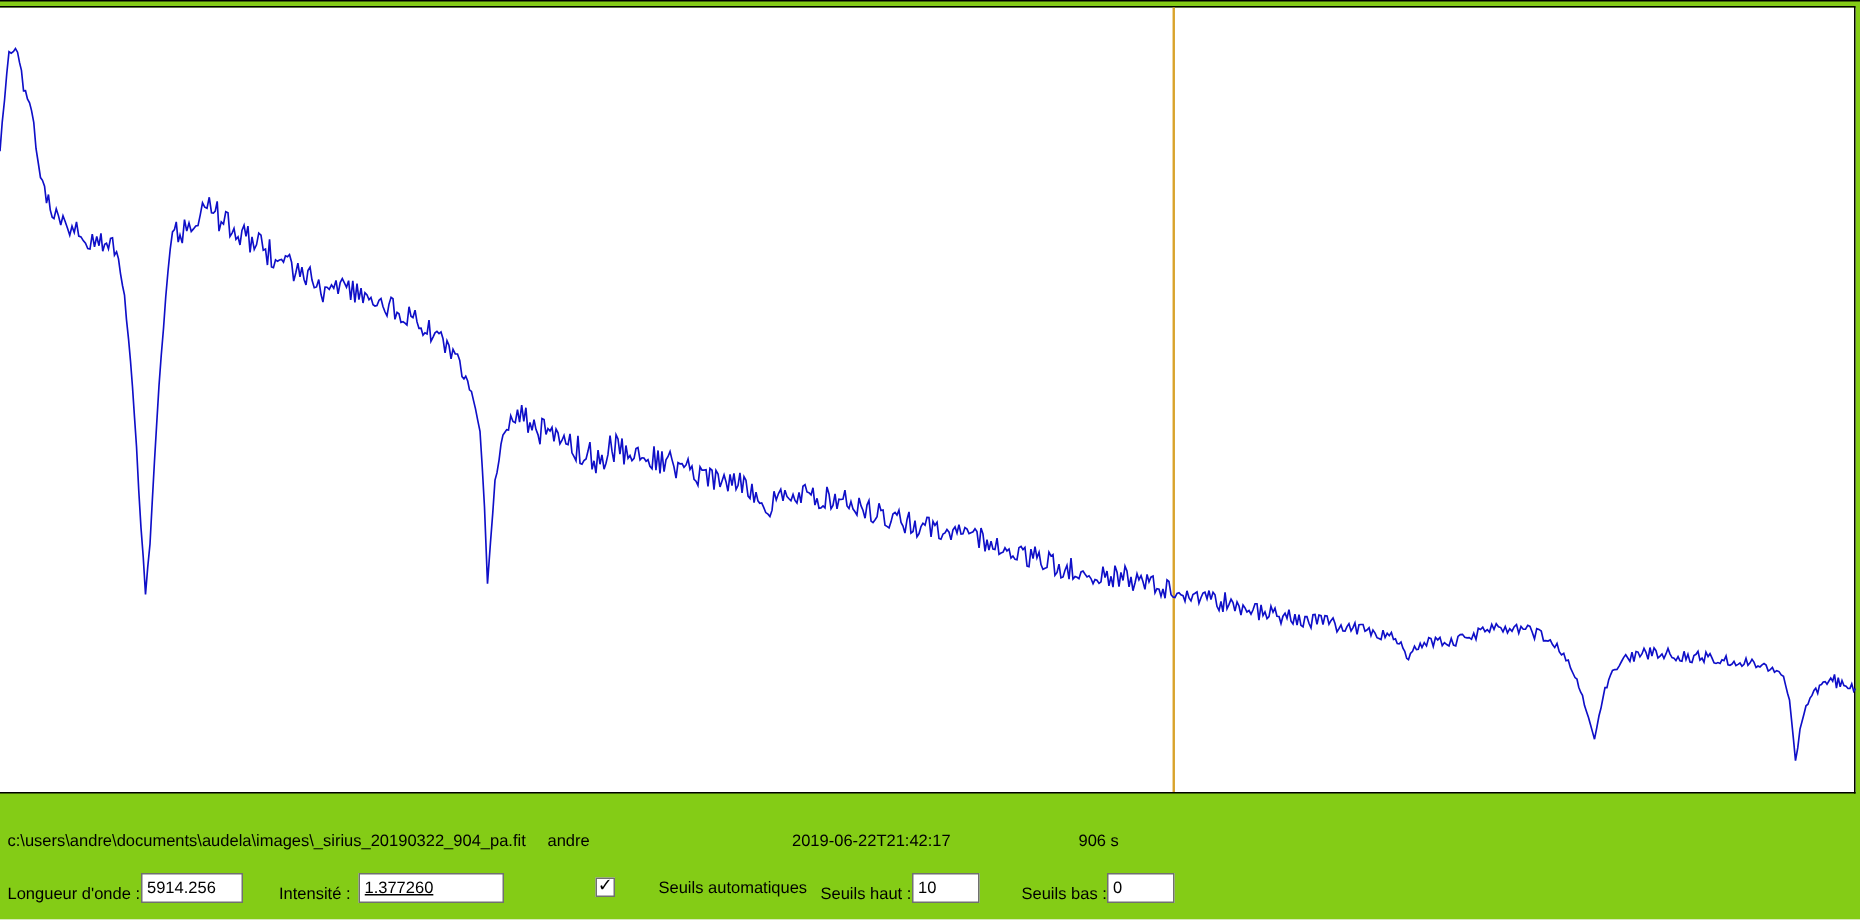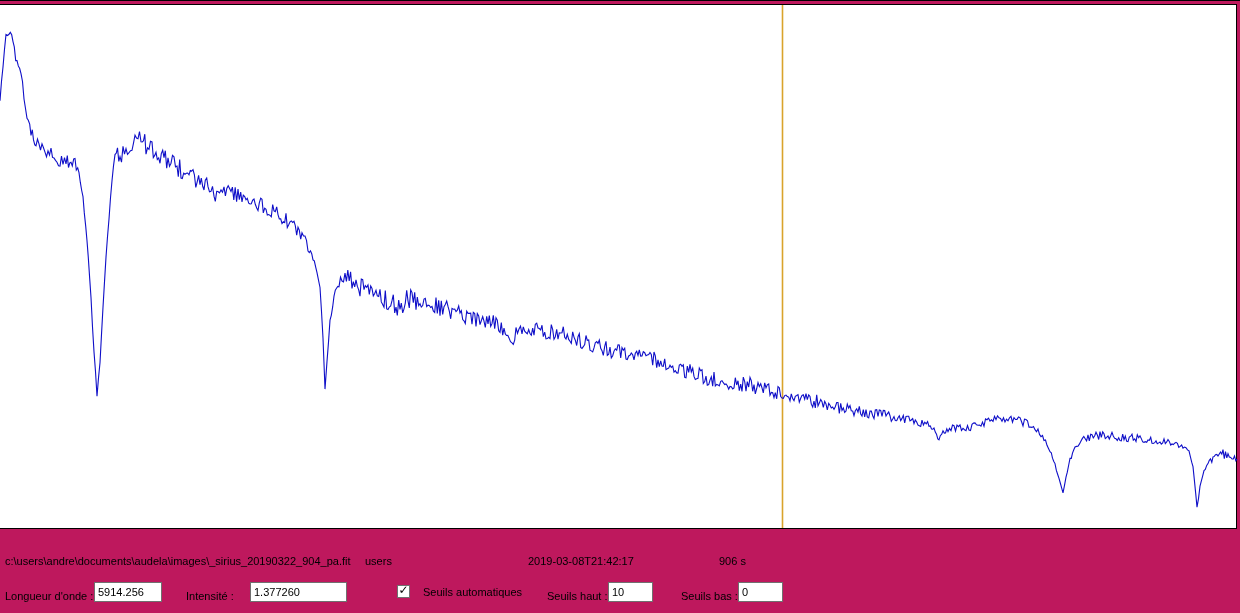--- a/index.html
+++ b/index.html
@@ -1,18 +1,18 @@
 <!DOCTYPE html>
 <html><head>
 <meta charset="utf-8">
 <style>
   html,body{margin:0;padding:0;background:#f0f0f0;}
   #app{
     position:relative;width:1240px;height:613px;overflow:hidden;
-    background:#be185d;
+    background:#84cc16;
     font-family:"Liberation Sans","DejaVu Sans",sans-serif;
     font-size:11px;color:#000;
   }
   #topline{position:absolute;left:0;top:0;width:1240px;height:1px;background:#000;}
   #plotsvg{position:absolute;left:0;top:0;}
   .row1 span{position:absolute;top:555px;white-space:nowrap;}
   .lbl{position:absolute;top:590px;white-space:nowrap;}
   .field{
     position:absolute;top:582px;height:18px;border:1px solid #707070;
     background:#fff;font-family:"Liberation Sans","DejaVu Sans",sans-serif;
@@ -36,36 +36,36 @@
     <rect x="0" y="5" width="1237" height="523" fill="#ffffff"></rect>
     <line x1="0" y1="4.5" x2="1237" y2="4.5" stroke="#000" stroke-width="1"></line>
     <line x1="1236.5" y1="4.5" x2="1236.5" y2="529" stroke="#000" stroke-width="1"></line>
     <line x1="0" y1="528.5" x2="1237" y2="528.5" stroke="#000" stroke-width="1"></line>
     <line id="cursor-line" x1="782.5" y1="5" x2="782.5" y2="528" stroke="#d9a32b" stroke-width="1.6"></line>
     <polyline id="spectrum-line" fill="none" stroke="#0f0fc8" stroke-width="1.1" points="0.0,100.8 1.5,81.2 3.0,67.0 4.5,49.2 6.0,34.5 7.5,35.5 9.0,34.3 10.3,32.4 11.7,34.8 13.0,41.6 14.3,46.9 15.7,60.6 17.0,60.5 18.3,65.9 19.7,68.5 21.0,73.6 22.5,81.5 24.0,99.0 25.5,108.5 27.0,118.4 28.3,120.2 29.7,124.1 31.0,135.4 32.3,129.7 33.5,139.9 34.8,144.8 36.0,145.7 37.5,139.2 39.0,143.9 40.5,150.0 42.0,143.8 43.5,147.8 45.0,152.1 46.5,156.8 48.0,150.8 49.5,155.0 51.0,148.0 52.5,157.4 54.0,157.9 55.5,160.4 57.0,162.2 58.5,165.7 60.0,166.0 61.5,156.1 63.0,164.5 64.5,157.7 66.0,163.8 67.3,155.6 68.5,167.5 69.8,162.9 71.0,162.2 72.3,165.9 73.7,158.9 75.0,158.5 76.3,170.1 77.7,167.8 79.0,172.6 80.3,182.2 81.7,190.5 83.0,196.7 84.3,212.9 85.7,226.1 87.0,240.7 88.3,257.5 89.7,278.6 91.0,297.5 92.5,327.0 94.0,351.9 95.5,371.5 97.0,396.3 98.5,377.9 100.0,362.7 101.5,334.4 103.0,307.2 104.5,281.9 106.0,257.1 107.5,236.8 109.0,219.0 110.5,197.8 112.0,180.8 113.5,165.9 115.0,154.6 116.3,153.1 117.5,147.9 118.8,161.4 120.0,156.6 121.5,162.1 123.0,146.4 124.5,154.1 126.0,148.6 127.5,154.3 129.0,152.6 130.5,150.7 132.0,150.4 133.5,143.2 135.0,135.2 136.5,138.1 138.0,138.8 139.5,131.5 141.0,141.8 142.3,142.0 143.5,140.8 144.8,134.2 146.0,154.1 147.5,147.9 149.0,149.4 150.5,141.2 152.0,141.9 153.3,157.6 154.7,155.4 156.0,152.3 157.3,159.6 158.7,157.9 160.0,163.3 161.3,153.6 162.7,150.2 164.0,157.6 165.3,150.7 166.7,168.3 168.0,157.9 169.5,166.2 171.0,163.2 172.5,155.4 174.0,156.8 175.5,166.8 177.0,166.0 178.3,176.7 179.7,159.6 181.0,178.0 182.3,178.5 183.7,173.2 185.0,174.2 186.3,173.3 187.7,173.0 189.0,174.8 190.3,170.5 191.7,171.1 193.0,169.7 194.4,174.8 195.8,187.4 197.2,181.8 198.6,175.4 200.0,184.6 201.3,178.1 202.7,186.3 204.0,190.0 205.3,180.3 206.7,178.0 208.0,186.7 209.5,191.8 211.0,191.3 212.5,186.4 214.0,196.2 215.3,201.4 216.7,191.4 218.0,191.5 219.5,192.9 221.0,189.9 222.5,192.2 224.0,186.9 225.4,195.9 226.8,188.4 228.2,185.7 229.6,188.6 231.0,191.5 232.4,187.1 233.8,199.9 235.2,187.3 236.6,201.6 238.0,189.1 239.3,199.7 240.7,192.1 242.0,202.0 243.3,195.1 244.7,196.6 246.0,199.8 247.3,198.3 248.7,203.1 250.0,204.0 251.3,203.7 252.7,200.1 254.0,199.0 255.3,204.3 256.7,208.0 258.0,210.6 259.3,202.9 260.7,198.2 262.0,199.2 263.3,212.9 264.7,208.2 266.0,209.2 267.3,215.0 268.7,214.5 270.0,215.4 271.3,216.7 272.7,204.5 274.0,210.8 275.3,211.7 276.7,206.8 278.0,214.6 279.3,218.9 280.7,218.8 282.0,223.5 283.3,221.8 284.7,222.6 286.0,213.4 287.3,227.5 288.7,224.7 290.0,221.9 291.3,220.9 292.7,222.4 294.0,221.3 295.3,225.6 296.7,235.2 298.0,227.1 299.3,230.1 300.7,239.2 302.0,232.8 303.5,235.9 305.0,236.0 306.5,240.3 308.0,251.1 309.3,252.6 310.5,250.8 311.8,254.0 313.0,259.9 314.3,260.9 315.7,267.1 317.0,272.6 318.5,280.2 320.0,287.5 321.5,311.5 323.0,338.2 325.0,389.1 327.0,361.4 328.5,342.1 330.0,320.1 331.3,315.3 332.7,306.7 334.0,296.1 335.3,290.1 336.5,288.3 337.8,286.4 339.0,286.7 340.5,277.1 342.0,281.0 343.5,281.8 345.0,273.1 346.4,281.4 347.8,270.1 349.2,281.0 350.6,271.8 352.0,288.5 353.3,281.6 354.7,286.9 356.0,279.8 357.3,286.2 358.7,289.9 360.0,296.2 361.3,279.0 362.7,279.7 364.0,289.6 365.3,285.7 366.7,287.3 368.0,284.9 369.3,294.3 370.7,286.0 372.0,288.5 373.3,295.9 374.7,293.5 376.0,290.3 377.3,295.9 378.7,296.4 380.0,289.3 381.3,301.9 382.7,304.4 384.0,307.1 385.3,290.6 386.7,308.9 388.0,309.5 389.3,307.1 390.7,306.0 392.0,300.7 393.3,294.7 394.7,312.9 396.0,307.2 397.3,315.4 398.7,300.1 400.0,309.5 401.3,303.2 402.7,312.8 404.0,308.8 405.3,303.1 406.7,290.4 408.0,300.8 409.3,307.9 410.7,289.8 412.0,292.6 413.3,302.7 414.7,292.3 416.0,309.6 417.3,297.0 418.7,305.6 420.0,303.7 421.3,307.1 422.7,305.6 424.0,299.0 425.3,298.3 426.7,306.6 428.0,305.2 429.3,305.4 430.7,307.5 432.0,306.5 433.3,310.9 434.7,312.5 436.0,297.6 437.3,313.4 438.7,300.3 440.0,315.7 441.3,300.9 442.7,314.4 444.0,306.6 445.3,304.5 446.7,301.0 448.0,306.4 449.3,311.2 450.7,318.8 452.0,308.4 453.3,309.2 454.7,309.1 456.0,311.5 457.3,310.1 458.7,306.0 460.0,312.9 461.3,310.7 462.7,319.6 464.0,320.8 465.3,323.6 466.7,311.2 468.0,313.4 469.3,313.4 470.7,313.2 472.0,324.2 473.3,312.3 474.7,313.5 476.0,326.4 477.3,313.6 478.7,316.0 480.0,324.6 481.3,320.8 482.7,316.6 484.0,321.1 485.3,327.5 486.7,316.3 488.0,323.8 489.3,315.6 490.7,326.3 492.0,323.7 493.3,315.3 494.7,328.6 496.0,317.8 497.3,320.1 498.7,330.7 500.0,332.3 501.3,322.6 502.7,335.1 504.0,328.1 505.3,333.9 506.5,335.5 507.8,335.3 509.0,337.9 510.5,341.7 512.0,342.8 513.3,344.4 514.7,340.1 516.0,327.5 517.5,333.3 519.0,329.0 520.5,326.2 522.0,333.9 523.3,326.8 524.7,331.1 526.0,332.5 527.3,333.8 528.7,329.6 530.0,333.6 531.3,335.3 532.7,328.2 534.0,335.2 535.3,324.2 536.7,323.1 538.0,328.0 539.3,328.5 540.7,329.9 542.0,325.2 543.3,336.7 544.7,332.2 546.0,338.8 547.3,338.6 548.7,337.3 550.0,338.6 551.3,324.6 552.7,329.5 554.0,339.2 555.3,336.9 556.7,329.3 558.0,339.2 559.3,332.8 560.7,333.0 562.0,332.7 563.3,326.7 564.7,337.3 566.0,339.0 567.3,334.4 568.7,339.4 570.0,341.2 571.3,343.4 572.7,331.9 574.0,337.1 575.3,340.2 576.7,345.5 578.0,336.7 579.3,333.7 580.7,347.4 582.0,348.4 583.3,346.7 584.7,344.5 586.0,335.5 587.3,340.3 588.7,340.0 590.0,350.1 591.3,350.9 592.7,351.9 594.0,347.9 595.3,342.7 596.7,341.6 598.0,343.4 599.3,340.1 600.7,348.3 602.0,350.7 603.3,355.4 604.7,346.3 606.0,341.3 607.3,355.4 608.7,354.3 610.0,347.1 611.3,357.9 612.7,355.7 614.0,351.1 615.3,348.8 616.7,350.1 618.0,344.9 619.3,345.0 620.7,358.0 622.0,347.6 623.3,350.2 624.7,348.2 626.0,359.0 627.3,359.5 628.7,356.0 630.0,355.3 631.3,353.0 632.7,354.8 634.0,359.9 635.3,353.3 636.7,351.3 638.0,355.4 639.3,349.8 640.7,356.1 642.0,355.9 643.3,351.7 644.7,352.7 646.0,355.7 647.3,355.1 648.7,354.5 650.0,352.5 651.3,354.4 652.7,365.2 654.0,352.0 655.3,355.9 656.7,367.6 658.0,359.8 659.3,366.7 660.7,360.8 662.0,366.1 663.3,366.4 664.7,358.8 666.0,369.6 667.3,368.7 668.7,368.1 670.0,365.2 671.3,367.3 672.7,366.0 674.0,372.1 675.3,370.7 676.7,372.9 678.0,373.2 679.3,365.1 680.7,364.3 682.0,366.4 683.3,364.9 684.7,377.4 686.0,377.8 687.3,366.1 688.7,372.4 690.0,364.4 691.3,371.9 692.7,368.2 694.0,376.4 695.3,379.5 696.7,378.8 698.0,378.3 699.3,368.1 700.7,370.7 702.0,369.7 703.3,383.5 704.7,381.6 706.0,376.1 707.3,385.2 708.7,384.6 710.0,380.1 711.3,376.9 712.7,386.1 714.0,372.1 715.3,386.0 716.7,384.4 718.0,384.9 719.3,385.8 720.7,381.3 722.0,380.7 723.3,382.7 724.7,384.6 726.0,383.9 727.3,385.7 728.7,389.1 730.0,386.4 731.3,386.8 732.7,388.9 734.0,387.9 735.3,377.7 736.7,385.0 738.0,380.7 739.3,390.6 740.7,384.2 742.0,391.4 743.3,377.1 744.7,381.5 746.0,391.1 747.3,381.6 748.7,387.0 750.0,377.4 751.3,380.6 752.7,391.3 754.0,384.6 755.3,393.8 756.7,388.5 758.0,382.5 759.3,386.5 760.7,383.8 762.0,387.9 763.3,392.9 764.7,382.9 766.0,387.9 767.3,384.8 768.7,384.0 770.0,395.2 771.3,392.5 772.7,392.8 774.0,397.6 775.3,392.6 776.7,398.8 778.0,386.6 779.3,387.7 780.7,396.5 782.0,398.0 783.3,398.3 784.7,395.6 786.0,395.1 787.3,396.5 788.7,397.1 790.0,400.8 791.3,393.9 792.7,398.6 794.0,400.6 795.3,396.3 796.7,395.5 798.0,394.6 799.3,402.2 800.7,398.3 802.0,395.4 803.3,394.8 804.7,399.2 806.0,393.7 807.3,399.7 808.7,394.9 810.0,396.5 811.3,404.2 812.7,407.0 814.0,401.0 815.3,407.9 816.7,394.9 818.0,405.9 819.3,403.1 820.7,399.5 822.0,401.7 823.3,407.4 824.7,401.3 826.0,404.0 827.3,410.0 828.7,403.3 830.0,405.2 831.3,408.0 832.7,407.0 834.0,409.4 835.3,406.7 836.7,402.5 838.0,402.5 839.3,413.5 840.7,403.3 842.0,410.4 843.3,407.9 844.7,412.4 846.0,411.1 847.3,404.1 848.7,408.1 850.0,405.5 851.3,410.8 852.7,411.0 854.0,415.7 855.3,410.8 856.7,408.8 858.0,412.2 859.3,406.4 860.7,414.1 862.0,416.0 863.3,409.5 864.7,416.8 866.0,409.7 867.3,416.9 868.7,417.9 870.0,411.1 871.3,411.1 872.7,415.7 874.0,418.6 875.3,409.9 876.7,409.7 878.0,416.3 879.3,410.0 880.7,410.4 882.0,416.3 883.3,410.4 884.7,410.6 886.0,416.1 887.3,413.8 888.7,412.0 890.0,415.7 891.3,421.3 892.7,419.0 894.0,416.7 895.3,420.6 896.7,420.7 898.0,417.7 899.3,415.8 900.7,420.6 902.0,418.4 903.3,415.3 904.7,422.9 906.0,416.5 907.3,416.3 908.7,416.3 910.0,420.8 911.3,420.0 912.7,418.5 914.0,423.7 915.3,420.0 916.7,422.1 918.0,425.1 919.3,425.7 920.7,426.4 922.0,420.1 923.4,425.0 924.8,422.2 926.2,423.8 927.6,421.6 929.0,426.3 930.3,425.9 931.5,429.0 932.8,429.2 934.0,428.0 935.3,432.1 936.5,434.2 937.8,438.9 939.0,439.8 940.3,435.7 941.7,434.2 943.0,430.8 944.3,433.1 945.5,432.9 946.8,428.9 948.0,431.7 949.5,428.4 951.0,430.6 952.5,425.1 954.0,425.7 955.5,431.0 957.0,425.0 958.5,426.6 960.0,424.9 961.5,430.4 963.0,428.4 964.5,429.7 966.0,430.7 967.5,425.6 969.0,430.0 970.5,430.6 972.0,424.3 973.5,423.1 975.0,422.9 976.5,424.8 978.0,425.2 979.5,425.1 981.0,426.2 982.5,422.1 984.0,426.3 985.5,418.9 987.0,419.7 988.5,418.1 990.0,421.1 991.5,419.8 993.0,421.4 994.5,416.3 996.0,419.6 997.5,415.8 999.0,417.8 1000.5,418.4 1002.0,421.2 1003.5,417.7 1005.0,421.9 1006.5,419.1 1008.0,420.8 1009.5,417.8 1011.0,416.4 1012.5,422.2 1014.0,417.6 1015.5,419.5 1017.0,419.4 1018.5,416.9 1020.0,417.6 1021.5,421.5 1023.0,426.0 1024.5,419.1 1026.0,419.6 1027.5,420.7 1029.0,427.2 1030.5,427.1 1032.0,427.4 1033.5,426.6 1035.0,429.7 1036.5,431.7 1038.0,428.9 1039.5,434.4 1041.0,436.6 1042.5,435.5 1044.0,440.5 1045.5,440.0 1047.0,445.3 1048.5,448.5 1050.0,451.7 1051.3,452.7 1052.5,458.2 1053.8,461.5 1055.0,463.6 1056.3,470.2 1057.7,474.5 1059.0,478.3 1060.3,483.0 1061.7,488.1 1063.0,492.8 1064.5,485.3 1066.0,477.2 1067.3,472.2 1068.7,465.0 1070.0,458.4 1071.3,458.4 1072.5,453.1 1073.8,449.7 1075.0,447.0 1076.5,446.4 1078.0,446.3 1079.5,443.9 1081.0,441.0 1082.4,438.4 1083.8,436.5 1085.2,438.7 1086.6,440.9 1088.0,434.8 1089.3,441.0 1090.7,434.3 1092.0,434.7 1093.3,437.9 1094.7,435.8 1096.0,432.2 1097.3,434.9 1098.7,439.5 1100.0,431.7 1101.3,437.3 1102.7,431.9 1104.0,433.8 1105.3,438.6 1106.7,437.4 1108.0,436.0 1109.3,439.0 1110.7,435.8 1112.0,432.3 1113.3,435.9 1114.7,438.4 1116.0,438.8 1117.3,440.4 1118.7,437.7 1120.0,440.6 1121.3,440.9 1122.7,434.2 1124.0,439.8 1125.3,436.2 1126.7,441.4 1128.0,441.7 1129.3,437.0 1130.7,436.2 1132.0,434.2 1133.3,440.1 1134.7,438.8 1136.0,441.5 1137.3,434.8 1138.7,437.7 1140.0,435.8 1141.3,438.6 1142.7,441.9 1144.0,442.3 1145.3,441.7 1146.7,442.3 1148.0,439.9 1149.3,440.4 1150.7,437.3 1152.0,443.2 1153.3,443.5 1154.7,442.7 1156.0,440.9 1157.3,443.7 1158.7,442.9 1160.0,442.0 1161.3,444.1 1162.7,442.9 1164.0,438.9 1165.3,443.5 1166.7,441.9 1168.0,439.6 1169.3,441.4 1170.7,445.0 1172.0,444.0 1173.3,444.6 1174.7,443.2 1176.0,442.4 1177.4,443.4 1178.8,447.3 1180.2,446.4 1181.6,445.0 1183.0,448.1 1184.5,447.1 1186.0,447.7 1187.5,449.9 1189.0,450.9 1190.3,456.4 1191.7,462.2 1193.0,466.6 1194.3,479.4 1195.7,493.4 1197.0,507.1 1198.5,498.6 1200.0,486.1 1201.3,481.2 1202.7,475.8 1204.0,470.5 1205.3,469.5 1206.7,465.4 1208.0,463.6 1209.3,460.3 1210.5,458.8 1211.8,462.3 1213.0,456.9 1214.3,456.4 1215.5,454.7 1216.8,454.4 1218.0,456.1 1219.3,454.0 1220.5,452.0 1221.8,454.1 1223.0,449.6 1224.3,458.7 1225.5,451.7 1226.8,457.9 1228.0,453.7 1229.3,457.0 1230.7,457.5 1232.0,459.0 1233.3,458.9 1234.5,455.9 1235.8,460.8 1237,459"></polyline>
   </svg>
 
   <div class="row1">
     <span style="left:5px">c:\users\andre\documents\audela\images\_sirius_20190322_904_pa.fit</span>
-    <span style="left:365px">users</span>
-    <span style="left:528px">2019-03-08T21:42:17</span>
+    <span style="left:365px">andre</span>
+    <span style="left:528px">2019-06-22T21:42:17</span>
     <span style="left:719px">906 s</span>
   </div>
 
   <div>
     <span class="lbl" style="left:5px">Longueur d'onde :</span>
     <input class="field" style="left: 94px; width: 63px;" readonly="" value="5914.256">
 
     <span class="lbl" style="left:186px">Intensité :</span>
-    <input class="field" style="left: 250px; width: 92px;" readonly="" value="1.377260">
+    <input class="field" style="left: 239px; width: 92px; text-decoration: underline;" readonly="" value="1.377260">
 
     <span class="checkbox">
       <span>✓</span>
     </span>
-    <span class="lbl" style="left:423px;top:586px">Seuils automatiques</span>
+    <span class="lbl" style="left:439px;top:586px">Seuils automatiques</span>
 
     <span class="lbl" style="left:547px">Seuils haut :</span>
     <input class="field" style="left: 608px; width: 40px;" value="10">
 
     <span class="lbl" style="left:681px">Seuils bas :</span>
     <input class="field" style="left: 738px; width: 40px;" value="0">
   </div>
 
 </div>
 

